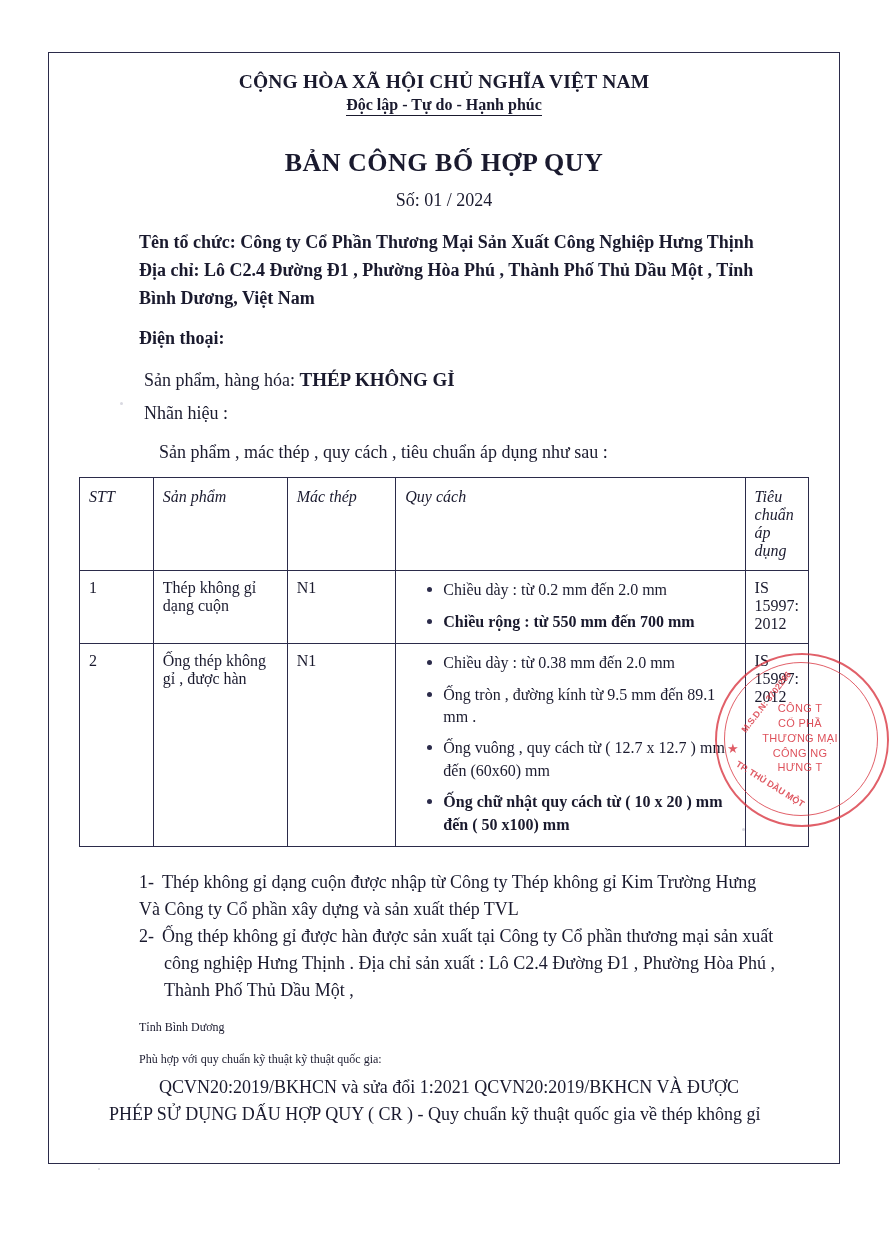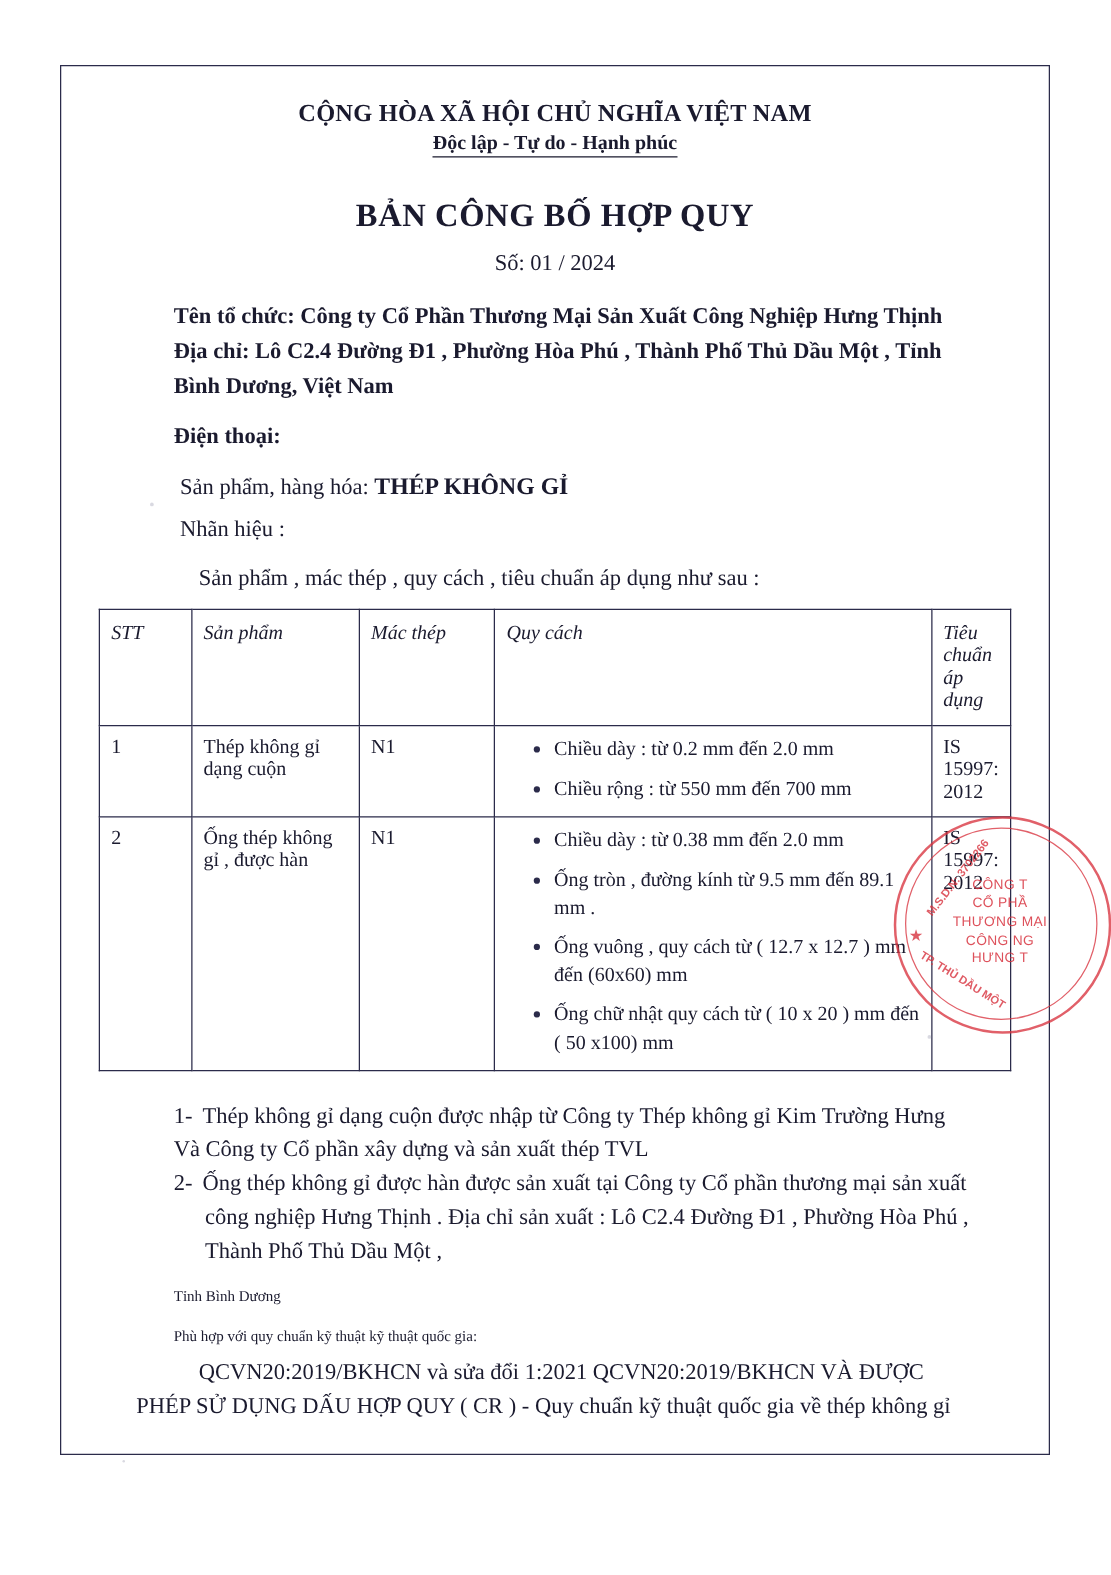--- a/index.html
+++ b/index.html
@@ -34,21 +34,20 @@
     padding: 18px 30px 10px 30px;
     box-sizing: border-box;
   }
 
   .center { text-align: center; }
 
   .national-title {
     font-weight: bold;
     font-size: 19.5px;
     letter-spacing: 0.2px;
-    margin-top: 10px;
   }
   .national-sub {
     font-weight: bold;
     font-size: 16px;
     margin-top: 3px;
     display: inline-block;
     border-bottom: 1.5px solid #1a1a2e;
     padding-bottom: 1px;
   }
 
@@ -103,21 +102,21 @@
     margin: 0;
     padding-left: 22px;
     list-style: none;
   }
   ul.qc li {
     position: relative;
     margin-bottom: 9px;
     line-height: 1.4;
     padding-left: 16px;
   }
-  ul.qc li:last-child { margin-bottom: 2px; }
+  ul.qc li:last-child { margin-bottom: 2px; font-weight: bold; }
   ul.qc li::before {
     content: "";
     position: absolute;
     left: 0;
     top: 8px;
     width: 5px; height: 5px;
     border-radius: 50%;
     background: #2b2b4a;
   }
 

